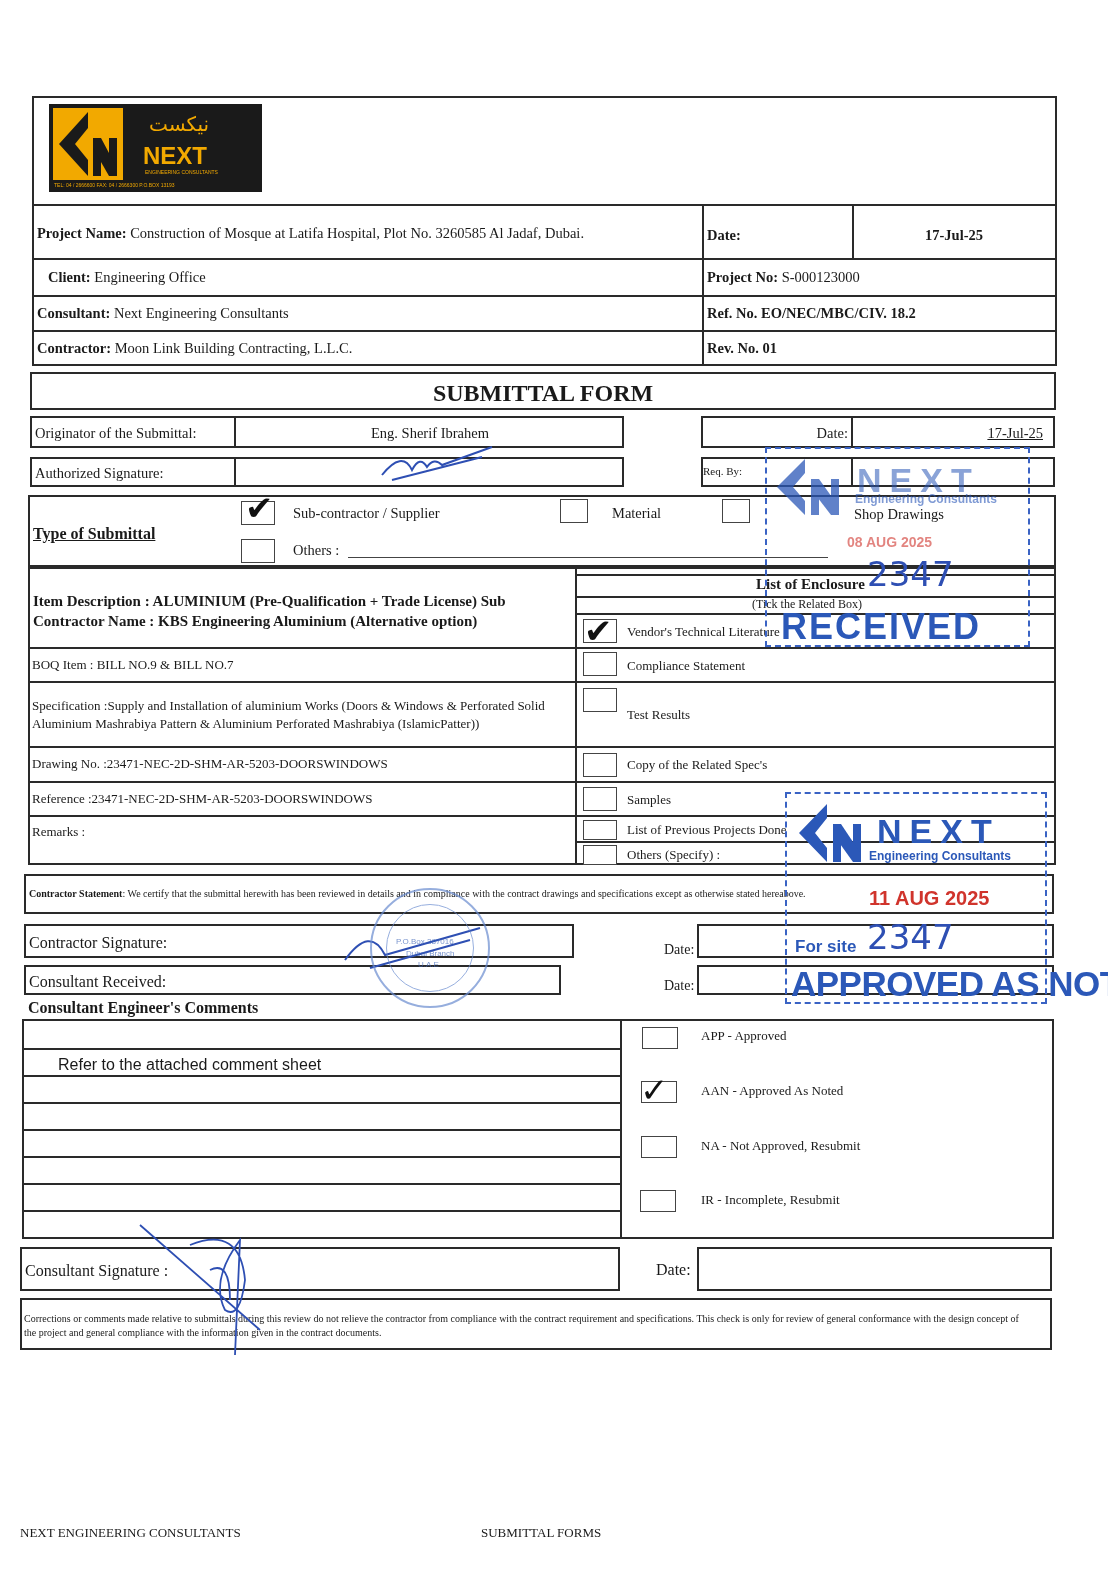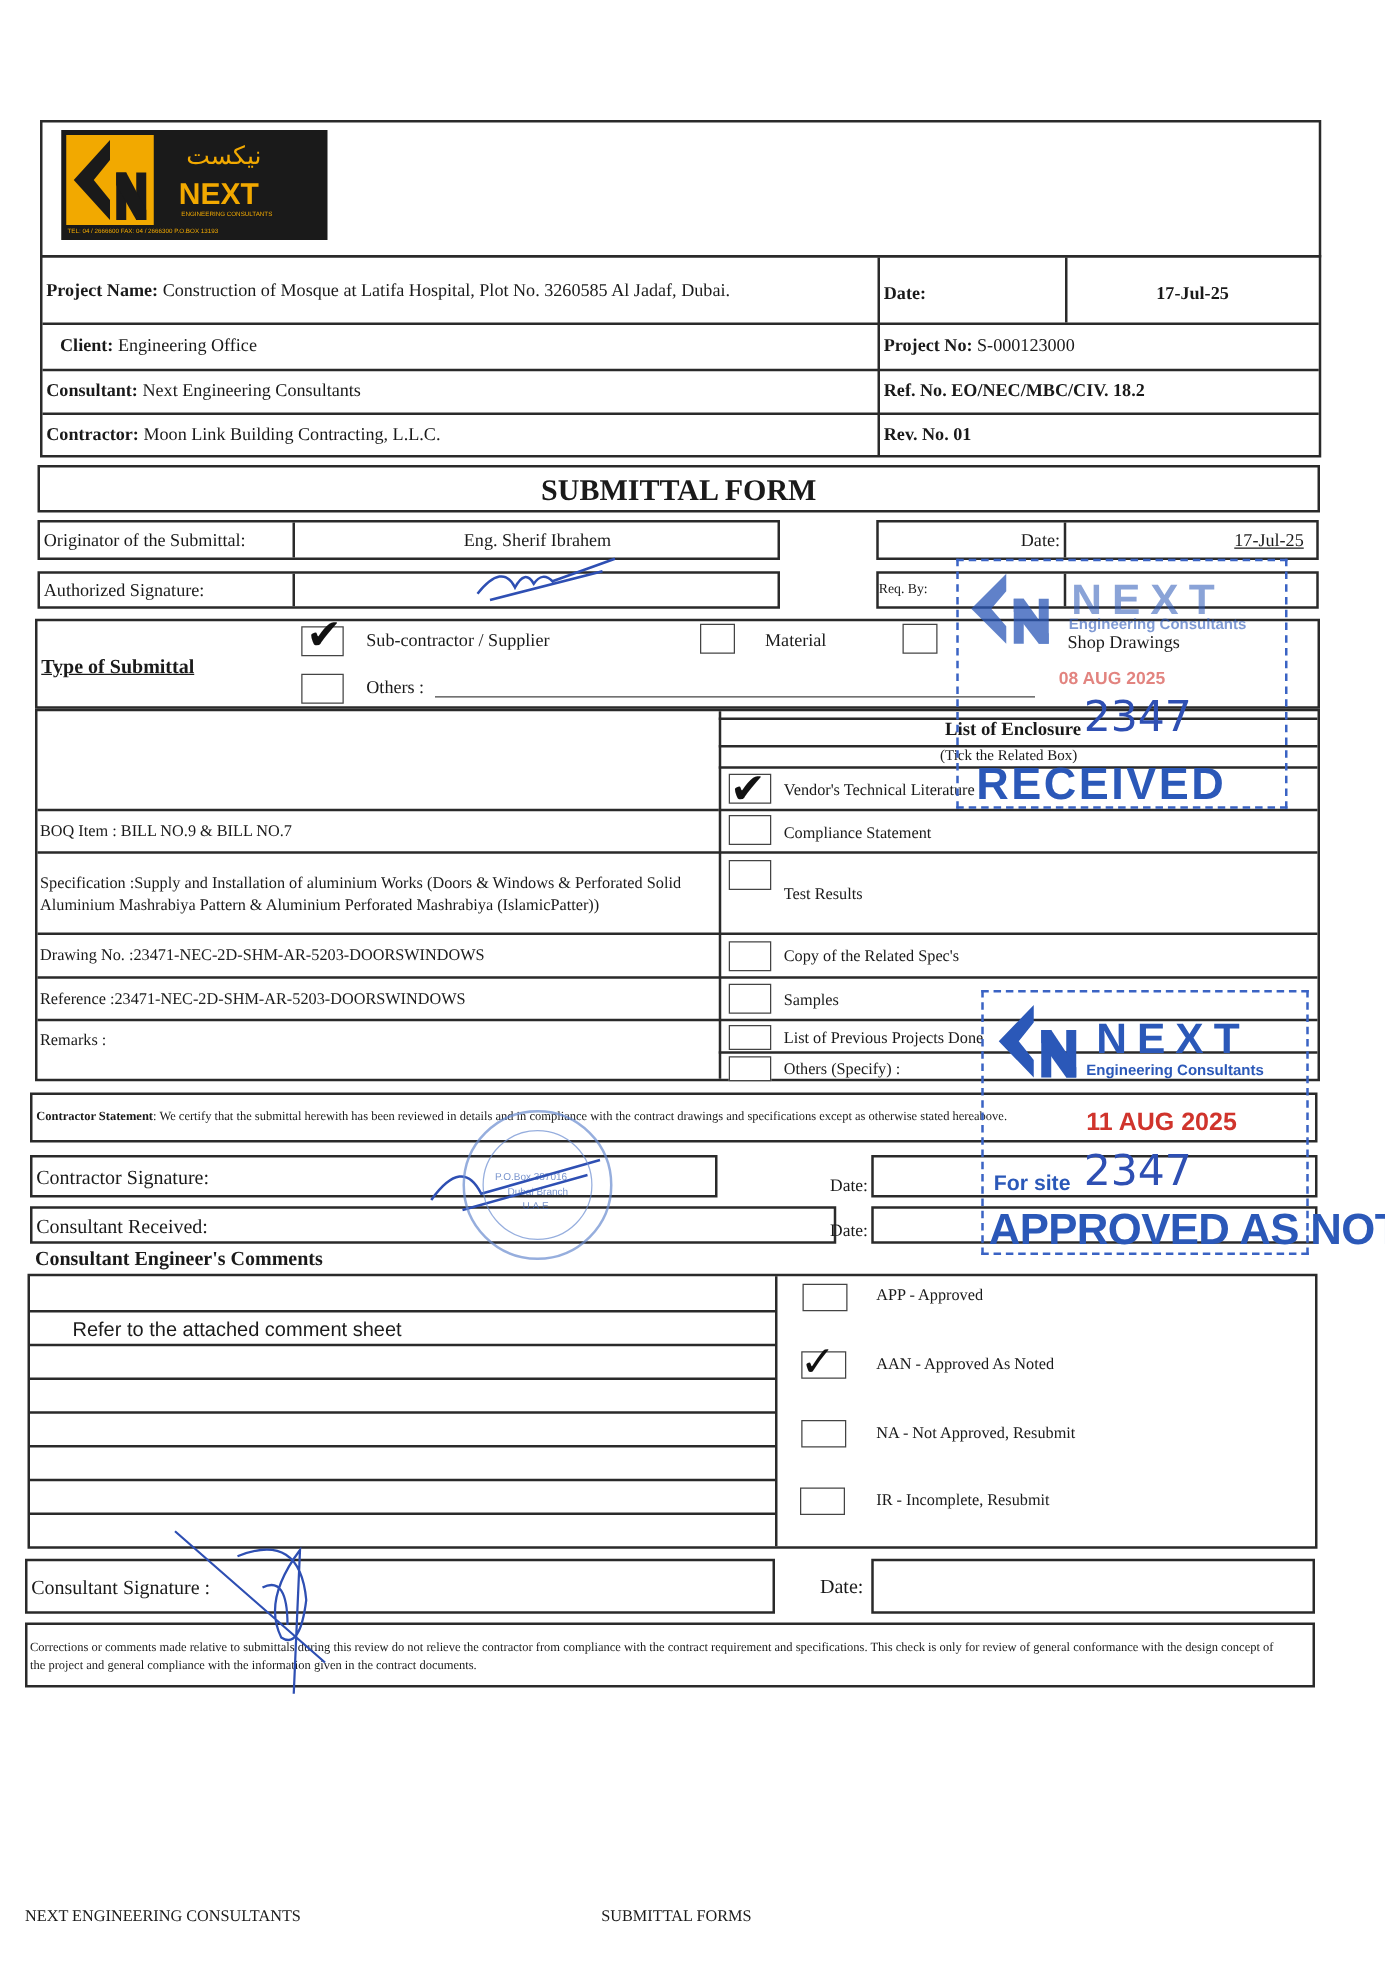--- a/index.html
+++ b/index.html
@@ -129,20 +129,21 @@
   <div class="hline" style="left:0;top:177px;width:1024px;"></div>
   <div class="hline" style="left:0;top:212px;width:1024px;"></div>
   <div class="hline" style="left:0;top:246px;width:1024px;"></div>
 
   <div class="hline" style="left:545px;top:5px;width:479px;"></div>
   <div class="hline" style="left:545px;top:27px;width:479px;"></div>
   <div class="hline" style="left:545px;top:44px;width:479px;"></div>
   <div class="hline" style="left:545px;top:78px;width:479px;"></div>
   <div class="hline" style="left:545px;top:272px;width:479px;"></div>
 
+  <div class="abs b" style="left:3px;top:22px;width:520px;font-size:15px;line-height:20px;">Item Description : ALUMINIUM (Pre-Qualification + Trade License) Sub Contractor Name : KBS Engineering Aluminium (Alternative option)</div>
   <div class="abs t" style="left:2px;top:89px;font-size:13px;">BOQ Item : BILL NO.9 &amp;  BILL NO.7</div>
   <div class="abs" style="left:2px;top:128px;width:540px;font-size:13px;line-height:18px;">Specification :Supply and Installation of aluminium Works (Doors &amp; Windows &amp; Perforated Solid Aluminium Mashrabiya Pattern &amp; Aluminium Perforated Mashrabiya (IslamicPatter))</div>
   <div class="abs t" style="left:2px;top:188px;font-size:13px;">Drawing No. :23471-NEC-2D-SHM-AR-5203-DOORSWINDOWS</div>
   <div class="abs t" style="left:2px;top:223px;font-size:13px;">Reference :23471-NEC-2D-SHM-AR-5203-DOORSWINDOWS</div>
   <div class="abs t" style="left:2px;top:256px;font-size:13px;">Remarks :</div>
 
   <div class="abs t b" style="left:726px;top:8px;font-size:15px;">List of Enclosure</div>
   <div class="abs t" style="left:722px;top:29px;font-size:12px;">(Tick the Related Box)</div>
 
   <div class="cb" style="left:553px;top:50px;"></div>
@@ -173,21 +174,21 @@
     <span class="b">Contractor Statement</span><span>: We certify that the submittal herewith has been reviewed in details and in compliance with the contract drawings and specifications except as otherwise stated hereabove.</span>
   </div>
 </div>
 
 <div class="abs box" style="left:24px;top:924px;width:550px;height:34px;">
   <div class="abs t" style="left:3px;top:9px;font-size:16px;">Contractor Signature:</div>
 </div>
 <div class="abs t" style="left:664px;top:943px;font-size:14px;">Date:</div>
 <div class="abs box" style="left:697px;top:924px;width:357px;height:34px;"></div>
 
-<div class="abs box" style="left:24px;top:965px;width:645px;height:30px;padding-left:24px;">
+<div class="abs box" style="left:24px;top:965px;width:537px;height:30px;padding-left:24px;">
   <div class="abs t" style="left:3px;top:7px;font-size:16px;">Consultant Received:</div>
 </div>
 <div class="abs t" style="left:664px;top:979px;font-size:14px;">Date:</div>
 <div class="abs box" style="left:697px;top:965px;width:357px;height:30px;"></div>
 
 <svg class="abs" style="left:340px;top:920px;" width="150" height="50" viewBox="0 0 150 50">
     <path d="M5,40 Q30,5 45,35 L140,8 M30,48 L130,20" stroke="#2e4fb3" stroke-width="2" fill="none"></path>
   </svg>
 
 <div class="abs t b" style="left:28px;top:1000px;font-size:16px;">Consultant Engineer's Comments</div>

